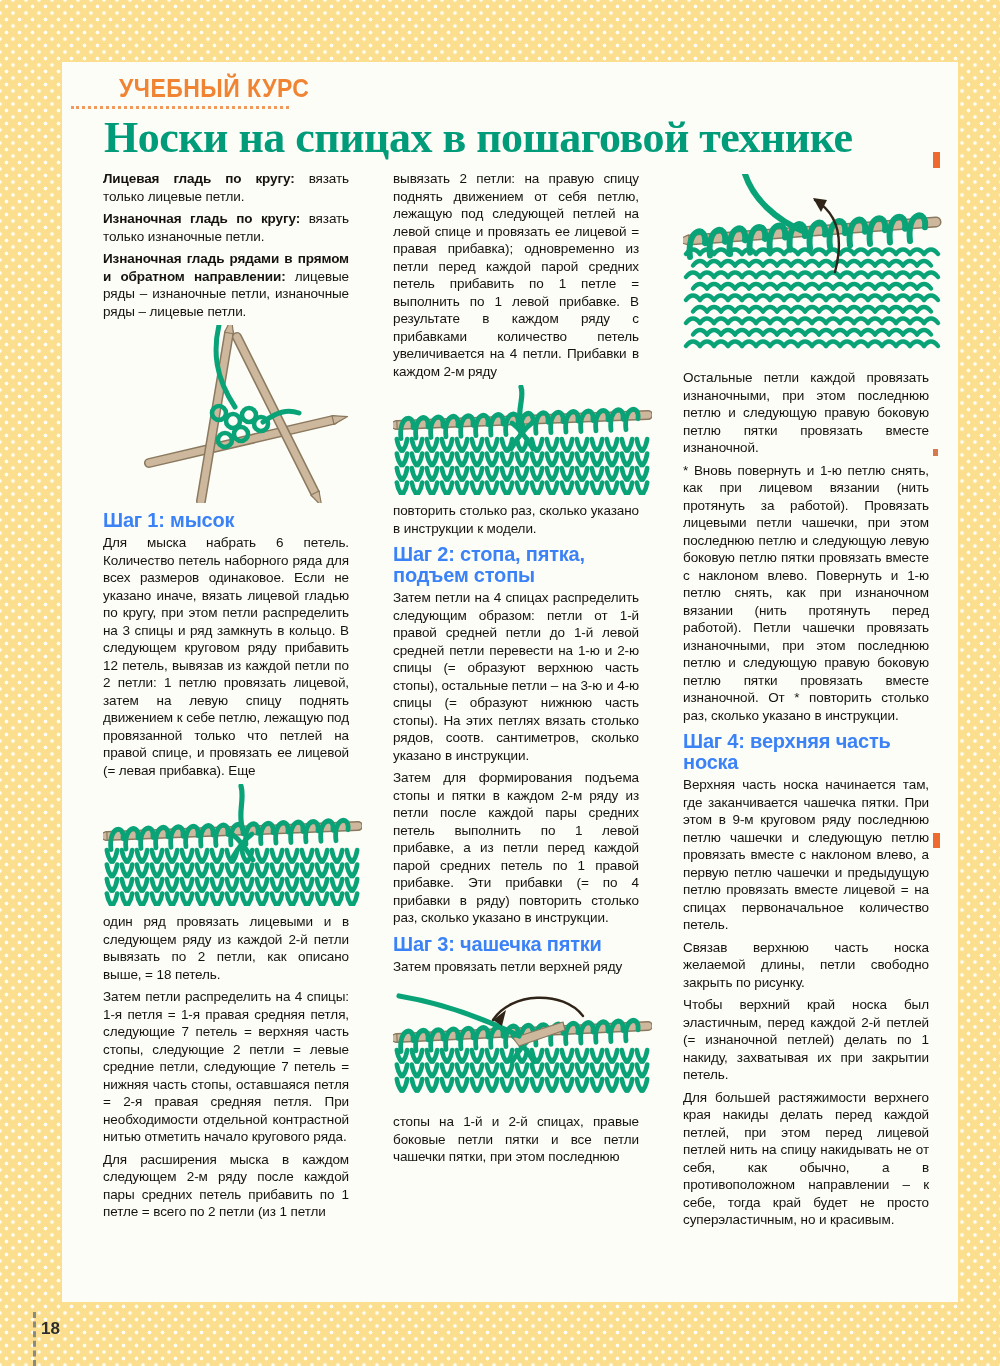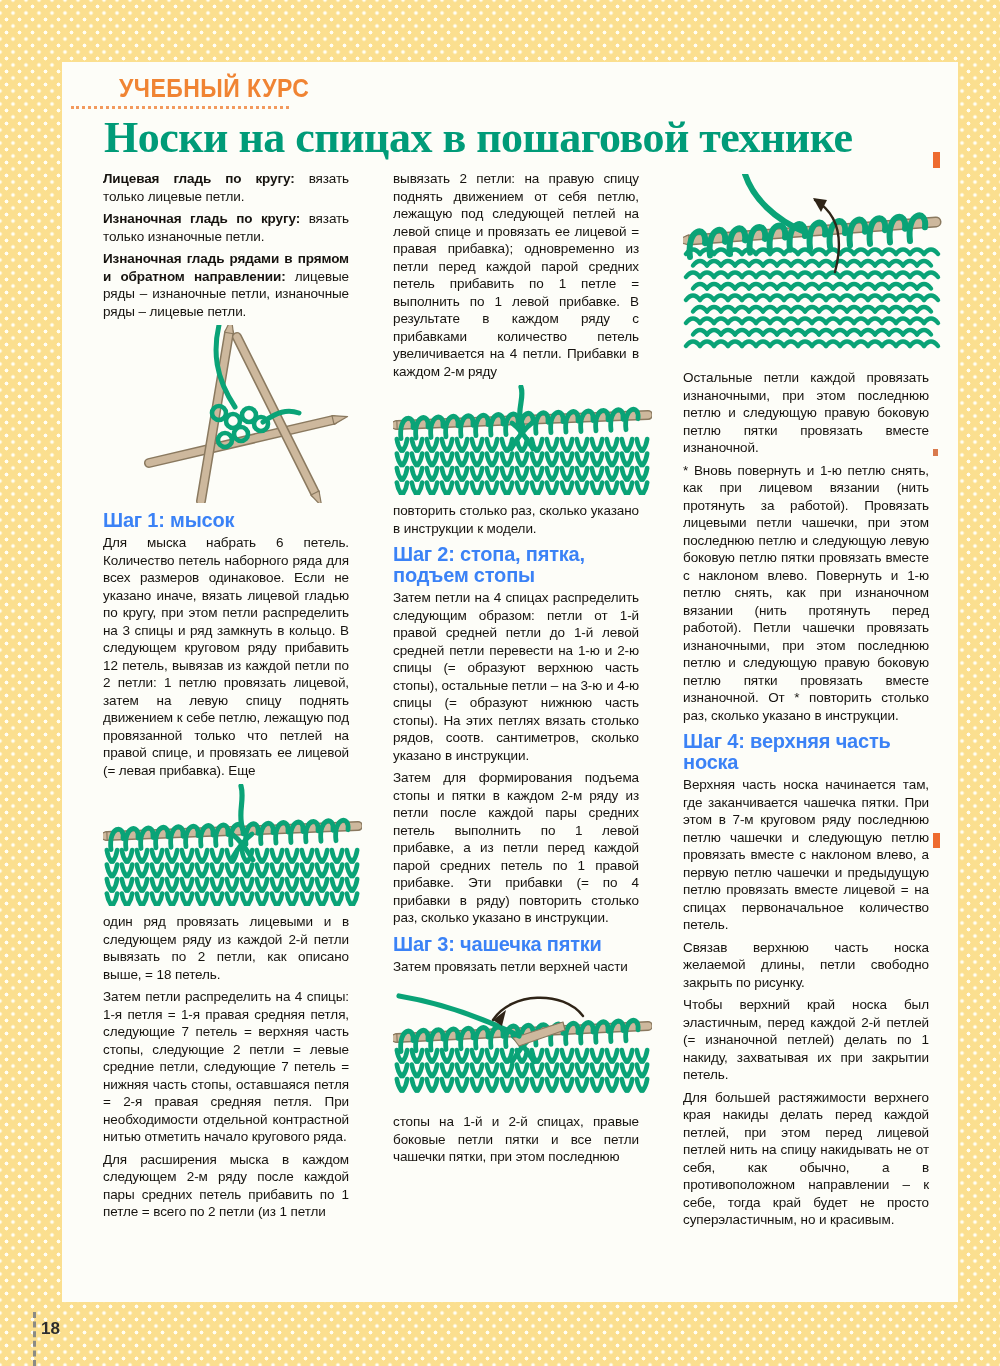--- a/index.html
+++ b/index.html
@@ -423,21 +423,21 @@
             <path d="M 118,64 C 125,52 131,44 139,38" fill="none" stroke="#0aa377" stroke-width="4.8" stroke-linecap="round"></path>
             <path d="M 140,64 C 133,52 127,44 119,38" fill="none" stroke="#0aa377" stroke-width="4.8" stroke-linecap="round"></path>
             <path d="M130,42 C122,26 132,14 128,2" fill="none" stroke="#0aa377" stroke-width="5.2" stroke-linecap="round"></path>
           </svg>
         </div>
         <p>повторить столько раз, сколько указано в инструкции к модели.</p>
         <h3>Шаг 2: стопа, пятка, подъем стопы</h3>
         <p>Затем петли на 4 спицах распределить следующим образом: петли от 1-й правой средней петли до 1-й левой средней петли перевести на 1-ю и 2-ю спицы (= образуют верхнюю часть стопы), остальные петли – на 3-ю и 4-ю спицы (= образуют нижнюю часть стопы). На этих петлях вязать столько рядов, соотв. сантиметров, сколько указано в инструкции.</p>
         <p>Затем для формирования подъема стопы и пятки в каждом 2-м ряду из петли после каждой пары средних петель выполнить по 1 левой прибавке, а из петли перед каждой парой средних петель по 1 правой прибавке. Эти прибавки (= по 4 прибавки в ряду) повторить столько раз, сколько указано в инструкции.</p>
         <h3>Шаг 3: чашечка пятки</h3>
-        <p>Затем провязать петли верхней части</p>
+        <p>Затем провязать петли верхней ряду</p>
         <div class="fig">
           <svg viewBox="0 0 259 126" width="259" height="126">
             <path d="M 3.8,70 Q 4.8,77 8.2,81.5" fill="none" stroke="#0aa377" stroke-width="4.6" stroke-linecap="round"></path>
             <path d="M 14.2,70 Q 13.2,77 9.8,81.5" fill="none" stroke="#0aa377" stroke-width="4.6" stroke-linecap="round"></path>
             <path d="M 18.8,70 Q 19.8,77 23.2,81.5" fill="none" stroke="#0aa377" stroke-width="4.6" stroke-linecap="round"></path>
             <path d="M 29.2,70 Q 28.2,77 24.8,81.5" fill="none" stroke="#0aa377" stroke-width="4.6" stroke-linecap="round"></path>
             <path d="M 33.8,70 Q 34.8,77 38.2,81.5" fill="none" stroke="#0aa377" stroke-width="4.6" stroke-linecap="round"></path>
             <path d="M 44.2,70 Q 43.2,77 39.8,81.5" fill="none" stroke="#0aa377" stroke-width="4.6" stroke-linecap="round"></path>
             <path d="M 48.8,70 Q 49.8,77 53.2,81.5" fill="none" stroke="#0aa377" stroke-width="4.6" stroke-linecap="round"></path>
             <path d="M 59.2,70 Q 58.2,77 54.8,81.5" fill="none" stroke="#0aa377" stroke-width="4.6" stroke-linecap="round"></path>
@@ -741,21 +741,21 @@
             <path d="M 207,68.48785425101215 C 203.25,38.487854251012145 224.5,35.987854251012145 222,54.737854251012145" fill="none" stroke="#0aa377" stroke-width="6" stroke-linecap="round"></path>
             <path d="M 227,67.03036437246963 C 223.25,37.030364372469634 244.5,34.530364372469634 242,53.280364372469634" fill="none" stroke="#0aa377" stroke-width="6" stroke-linecap="round"></path>
             <path d="M62,0 C70,24 92,46 122,58" fill="none" stroke="#0aa377" stroke-width="6" stroke-linecap="round"></path>
             <path d="M152,98 C162,60 152,38 132,26" fill="none" stroke="#2f2417" stroke-width="2.4" stroke-linecap="round"></path>
             <polygon points="130,24 144,26 138,38" fill="#2f2417"></polygon>
           </svg>
         </div>
         <p>Остальные петли каждой провязать изнаночными, при этом последнюю петлю и следующую правую боковую петлю пятки провязать вместе изнаночной.</p>
         <p>* Вновь повернуть и 1-ю петлю снять, как при лицевом вязании (нить протянуть за работой). Провязать лицевыми петли чашечки, при этом последнюю петлю и следующую левую боковую петлю пятки провязать вместе с наклоном влево. Повернуть и 1-ю петлю снять, как при изнаночном вязании (нить протянуть перед работой). Петли чашечки провязать изнаночными, при этом последнюю петлю и следующую правую боковую петлю пятки провязать вместе изнаночной. От * повторить столько раз, сколько указано в инструкции.</p>
         <h3>Шаг 4: верхняя часть носка</h3>
-        <p>Верхняя часть носка начинается там, где заканчивается чашечка пятки. При этом в 7-м круговом ряду последнюю петлю чашечки и следующую петлю провязать вместе с наклоном влево, а первую петлю чашечки и предыдущую петлю провязать вместе лицевой = на спицах первоначальное количество петель.</p>
+        <p>Верхняя часть носка начинается там, где заканчивается чашечка пятки. При этом в 9-м круговом ряду последнюю петлю чашечки и следующую петлю провязать вместе с наклоном влево, а первую петлю чашечки и предыдущую петлю провязать вместе лицевой = на спицах первоначальное количество петель.</p>
         <p>Связав верхнюю часть носка желаемой длины, петли свободно закрыть по рисунку.</p>
         <p>Чтобы верхний край носка был эластичным, перед каждой 2-й петлей (= изнаночной петлей) делать по 1 накиду, захватывая их при закрытии петель.</p>
         <p>Для большей растяжимости верхнего края накиды делать перед каждой петлей, при этом перед лицевой петлей нить на спицу накидывать не от себя, как обычно, а в противоположном направлении – к себе, тогда край будет не просто суперэластичным, но и красивым.</p>
       </div>
   </div>
 </div>
 
 <div class="folio-rule"></div>
 <div class="folio">18</div>
 <div class="edge-mark m1"></div>

